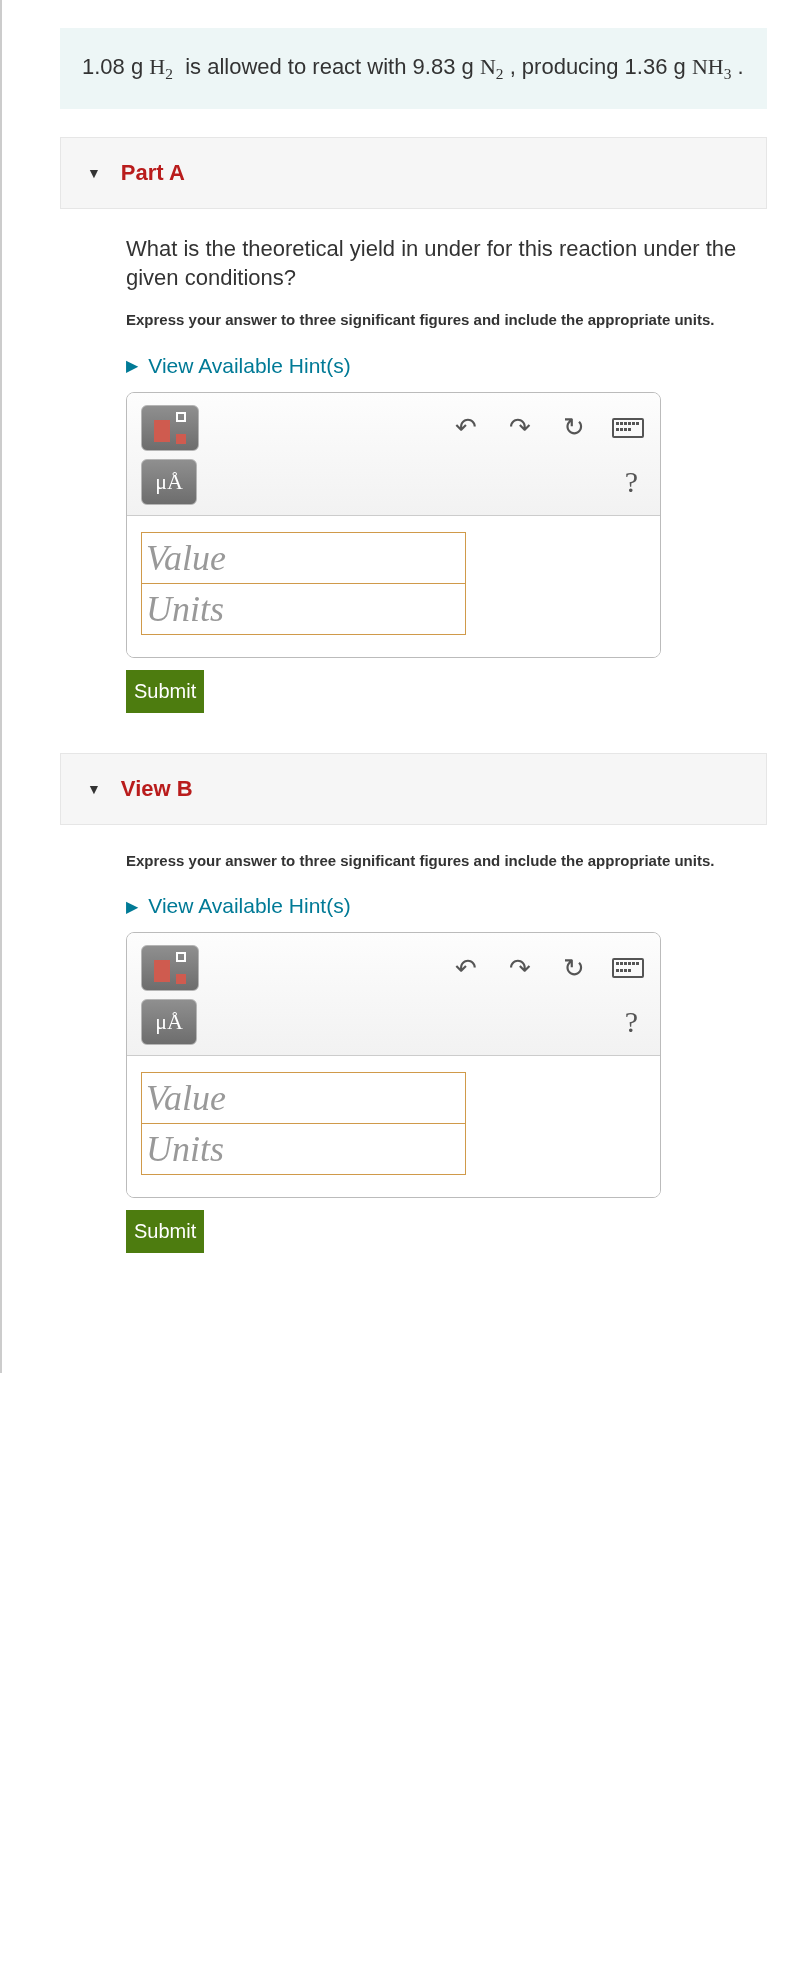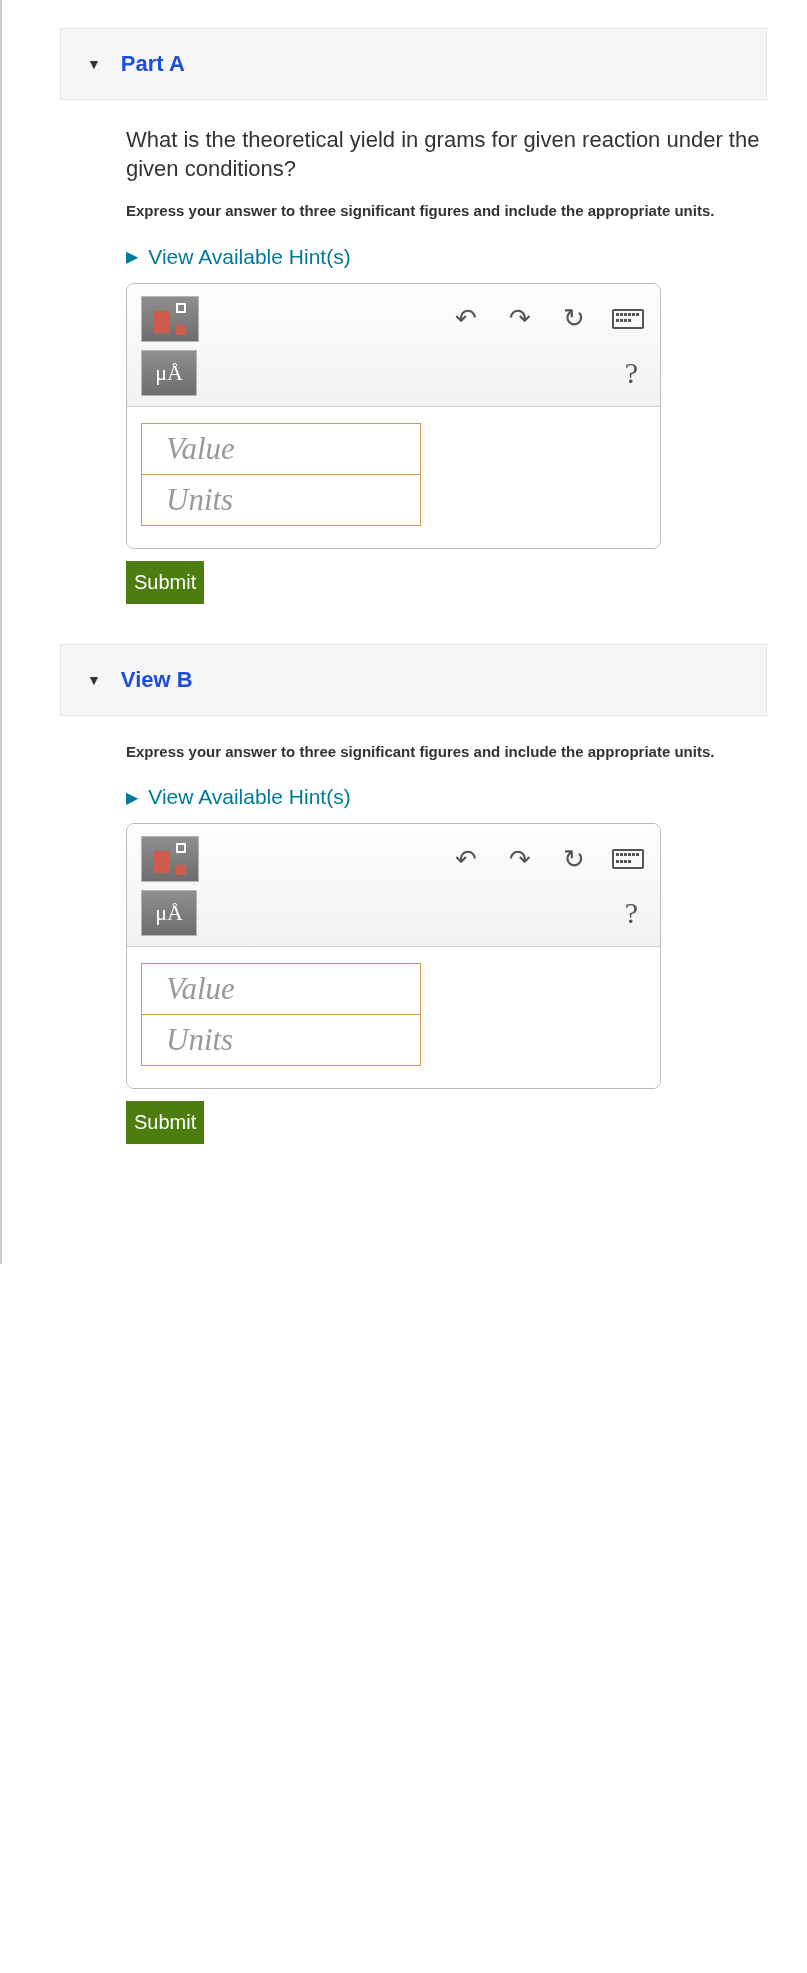--- a/index.html
+++ b/index.html
@@ -30,21 +30,21 @@
     gap: 20px;
     margin-bottom: 26px;
   }
   .part-header .tri {
     font-size: 14px;
     color: #333;
   }
   .part-header .title {
     font-weight: bold;
     font-size: 22px;
-    color: #1d4ed8;
+    color: #b91c1c;
   }
   .part-body {
     padding: 0 0 0 66px;
     margin-bottom: 40px;
   }
   .question {
     font-size: 22px;
     color: #333;
     margin-bottom: 18px;
     line-height: 1.3;
@@ -86,21 +86,21 @@
   }
   .toolbar-row1 {
     display: flex;
     align-items: center;
     gap: 18px;
   }
   .tool-btn {
     width: 56px;
     height: 46px;
     border: 1px solid #b5b5b5;
-    border-radius: 0;
+    border-radius: 6px;
     background: linear-gradient(#8f8f8f, #6d6d6d);
     display: flex;
     align-items: center;
     justify-content: center;
     cursor: pointer;
     color: #fff;
     font-size: 20px;
   }
   .tool-btn.sub {
     width: 58px;
@@ -165,55 +165,63 @@
     color: #555;
     margin-left: auto;
     margin-right: 8px;
     cursor: pointer;
   }
   .input-area {
     background: #fff;
     padding: 16px 14px 22px 14px;
   }
   .val-input, .unit-input {
-    width: 280px;
+    width: 325px;
     height: 52px;
     border: 1px solid #d09a4a;
-    padding: 0 24px;
+    padding: 0 4px;
     font-family: Georgia, 'Times New Roman', serif;
     font-style: italic;
-    font-size: 31px;
+    font-size: 36px;
     color: #999;
     background: #fff;
     display: flex;
     align-items: center;
   }
   .val-input { margin-bottom: -1px; }
   .submit-btn {
     background: #4d7c0f;
     color: #fff;
     border: none;
     padding: 10px 8px;
     font-size: 20px;
     cursor: pointer;
   }
 </style>
 </head>
 <body>
 
 <div class="content-wrap">
 
+  <div class="problem-box">
+    <span>1.08</span> <span>g</span>
+    <span class="chem">H<sub>2</sub></span> &nbsp;is allowed to react with
+    <span>9.83</span> <span>g</span>
+    <span class="chem">N<sub>2</sub></span> , producing
+    <span>1.36</span> <span>g</span>
+    <span class="chem">NH<sub>3</sub></span> .
+  </div>
 
   <div class="part-header">
     <span class="tri">▼</span>
     <span class="title">Part A</span>
   </div>
 
   <div class="part-body">
-    <p class="question">What is the theoretical yield in grams for given reaction under the given conditions?</p>
+    <p class="question">What is the theoretical yield in under for this reaction under the given conditions?</p>
     <p class="instruction">Express your answer to three significant figures and include the appropriate units.</p>
 
     <div class="hints-row">
       <span class="tri2">▶</span>
       <span class="ht">View Available Hint(s)</span>
     </div>
 
     <div class="answer-box">
       <div class="toolbar">
         <div class="toolbar-row1">

